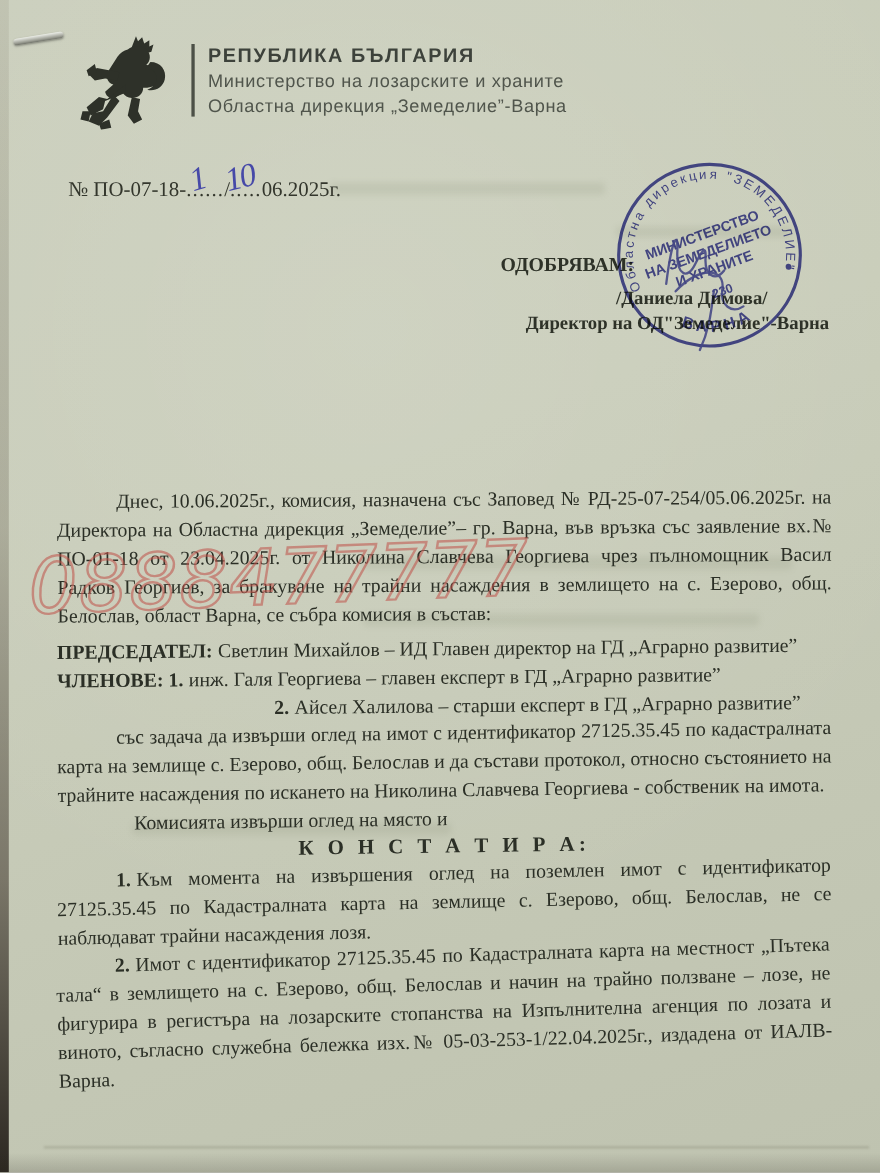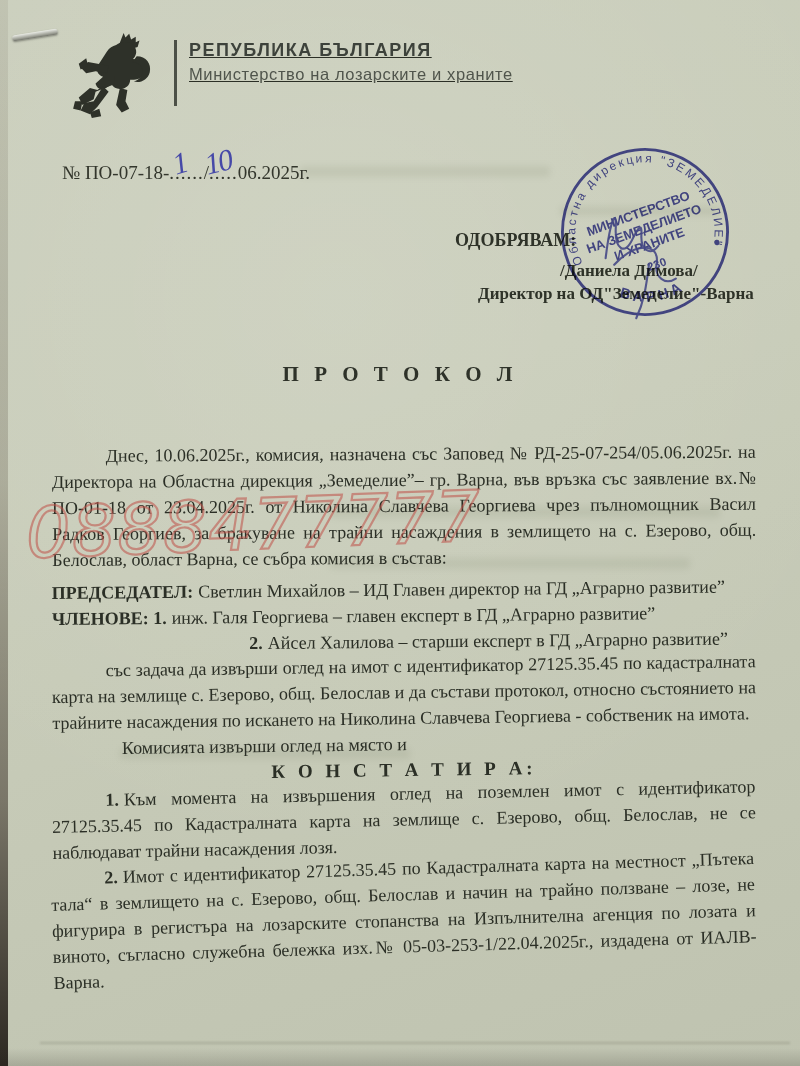--- a/index.html
+++ b/index.html
@@ -20,21 +20,21 @@
   .crease{position:absolute;left:40px;right:10px;top:1042px;height:2px;background:rgba(110,112,90,0.28);filter:blur(1px);}
   .staple{position:absolute;left:12px;top:32px;width:46px;height:6px;border-radius:3px;
     background:linear-gradient(180deg,#eceee8,#9a9c92 70%,#6f7168);
     box-shadow:0 1px 2px rgba(0,0,0,0.35);transform:rotate(-9deg);}
   .smudge{position:absolute;background:#6e765b;opacity:.12;filter:blur(3px);border-radius:3px;}
 
   
   .header{position:absolute;left:70px;top:32px;display:flex;align-items:flex-start;}
   .emblem{width:96px;height:86px;flex:0 0 auto;}
   .divider{width:3px;height:66px;background:#4c5047;margin:8px 12px 0 8px;}
-  .header-text{padding-top:8px;font-family:"Liberation Sans", sans-serif;text-decoration:underline;}
+  .header-text{padding-top:8px;font-family:"Liberation Sans", sans-serif;}
   .h-republic{font-size:18px;font-weight:bold;letter-spacing:1.5px;color:#3d423b;}
   .h-line{font-size:16.5px;color:#50554c;letter-spacing:0.6px;margin-top:4px;}
 
   
   .refline{position:absolute;left:62px;top:162px;font-size:19px;color:#33362c;white-space:nowrap;}
   .dotswrap{position:relative;display:inline-block;letter-spacing:1px;}
   .hw{position:absolute;font-style:italic;color:#4649a8;font-family:"Liberation Serif", serif;}
   .hw1{left:4px;top:-16px;font-size:30px;transform:rotate(-16deg);}
   .hw2{left:-4px;top:-17px;font-size:30px;transform:rotate(-14deg);letter-spacing:-2px;}
 
@@ -99,20 +99,21 @@
         <path d="M40 36 l-22 -4 -8 6 6 6 10 -2 12 2 z"></path>
         <path d="M34 58 l-10 16 -10 2 -4 8 10 4 8 -8 12 -16 z"></path>
         <path d="M52 60 l-4 18 6 8 8 -4 -4 -8 2 -12 z"></path>
         <path d="M8 34 l8 -6 2 8 -8 4 z M4 74 l8 0 -2 10 -8 -2 z M20 86 l10 -4 2 8 -10 2 z"></path>
       </g>
     </svg>
     <div class="divider"></div>
     <div class="header-text">
       <div class="h-republic">РЕПУБЛИКА БЪЛГАРИЯ</div>
       <div class="h-line">Министерство на лозарските и храните</div>
+      <div class="h-line">Областна дирекция „Земеделие”-Варна</div>
     </div>
   </div>
 
   <div class="refline">
     <span>№ ПО-07-18-</span><span class="dotswrap"><span>......</span><span class="hw hw1">1</span></span><span>/</span><span class="dotswrap"><span>.....</span><span class="hw hw2">10</span></span><span>06.2025г.</span>
   </div>
 
   <div class="approve-label">ОДОБРЯВАМ:</div>
   <div class="signer">/Даниела Димова/</div>
   <div class="signer-title">Директор на ОД"Земеделие"-Варна</div>
@@ -138,21 +139,20 @@
       <text y="18" font-size="13.5">И ХРАНИТЕ</text>
       <text y="40" font-size="12">230</text>
     </g>
     <g fill="none" stroke="#4a4dae" stroke-width="2.2" stroke-linecap="round" opacity="0.9">
       <path d="M -44 22 C -34 -18 -26 -30 -30 -6 C -33 14 -24 22 -14 6 C -6 -6 -2 -10 -4 2 C -7 18 2 26 12 16"></path>
       <path d="M -36 30 C -10 8 14 14 8 34 C 4 48 14 58 26 52"></path>
       <path d="M 0 34 C -6 58 -10 72 -20 88"></path>
     </g>
   </svg>
 
-  <div class="doc-title">П Р О Т О К О Л</div>
 
   <div class="main">
     <p class="indent r1">Днес, 10.06.2025г., комисия, назначена със Заповед № РД-25-07-254/05.06.2025г. на Директора на Областна дирекция „Земеделие”– гр. Варна, във връзка със заявление вх.№ ПО-01-18 от 23.04.2025г. от Николина Славчева Георгиева чрез пълномощник Васил Радков Георгиев, за бракуване на трайни насаждения в землището на с. Езерово, общ. Белослав, област Варна, се събра комисия в състав:</p>
 
     <div class="committee r2">
       <div>
         <span class="lbl">ПРЕДСЕДАТЕЛ:</span><span>Светлин Михайлов – ИД Главен директор на ГД „Аграрно развитие”</span>
       </div>
       <div>
         <span class="lbl">ЧЛЕНОВЕ: 1.</span><span>инж. Галя Георгиева – главен експерт в ГД „Аграрно развитие”</span>

